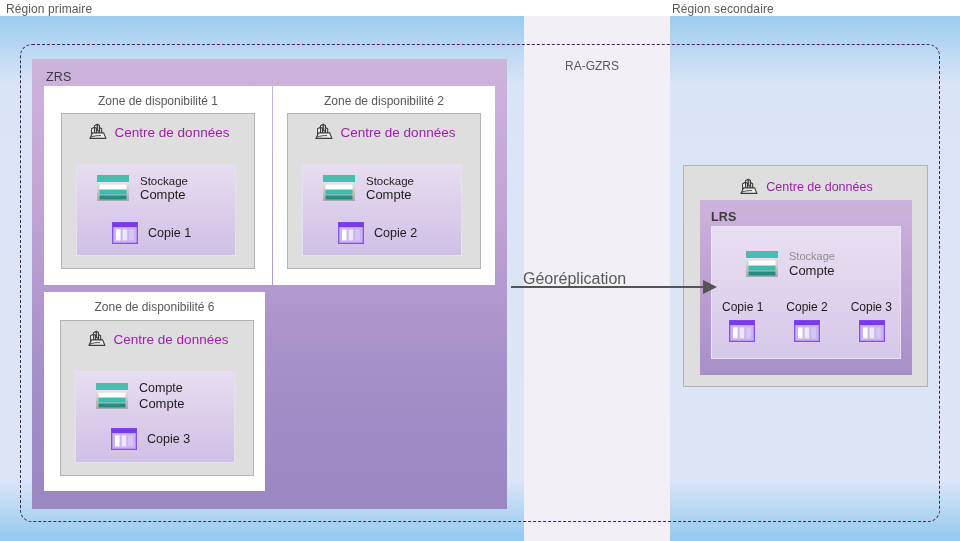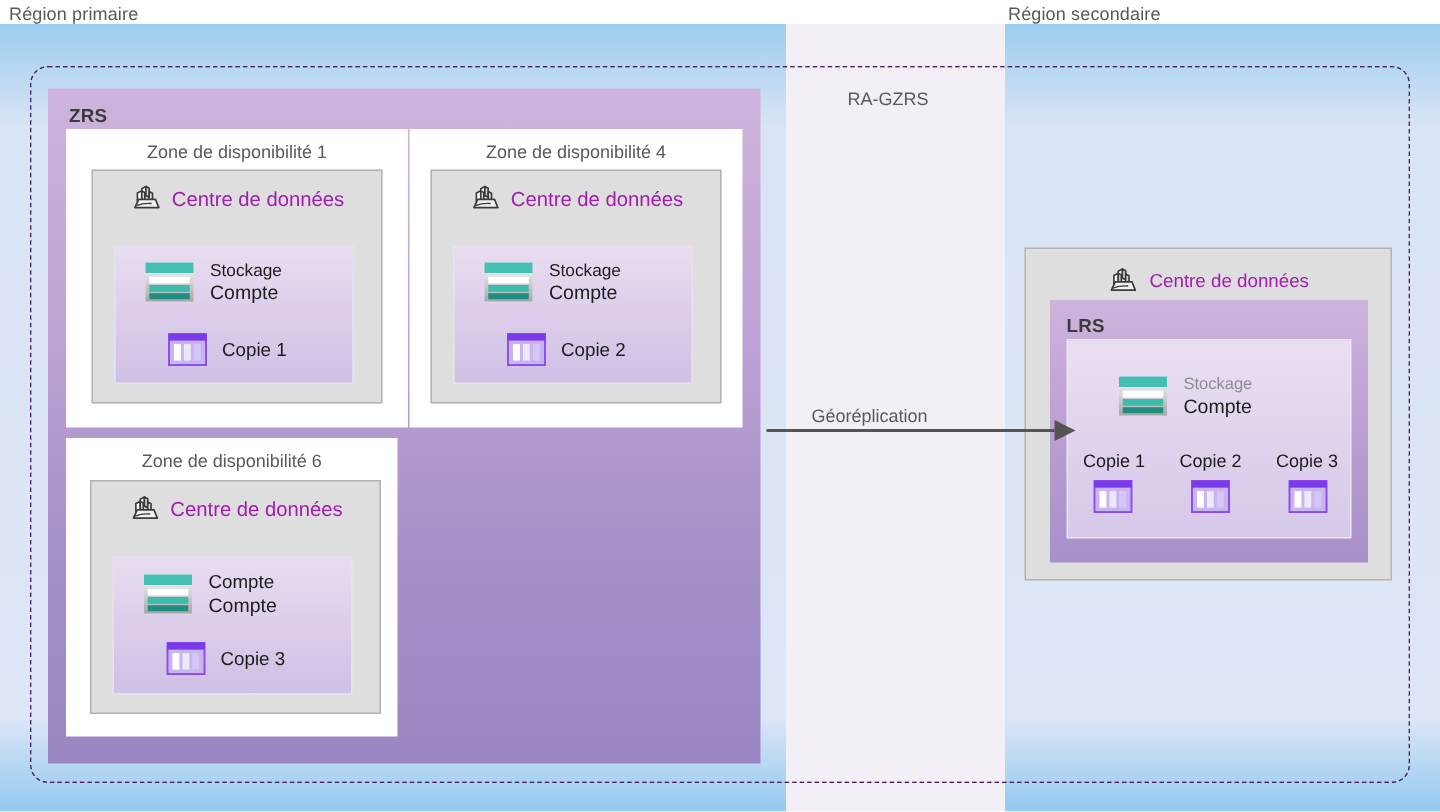--- a/index.html
+++ b/index.html
@@ -52,21 +52,21 @@
     pointer-events:none;
   }
 
   
   #zrs-box{
     position:absolute;left:32px;top:59px;width:475px;height:450px;
     background:linear-gradient(to bottom,#cdb4dc 0%,#bfa3d4 35%,#a48fc8 70%,#9a87c3 100%);
   }
   #zrs-title{
     position:absolute;left:14px;top:11px;
-    font-size:12.5px;font-weight:bold;color:#3b3b3b;letter-spacing:.2px;
+    font-size:12.5px;font-weight:normal;color:#3b3b3b;letter-spacing:.2px;
   }
 
   
   .az-card{
     position:absolute;background:#ffffff;
   }
   #az1{left:44px;top:86px;width:228px;height:199px;}
   #az2{left:273px;top:86px;width:222px;height:199px;}
   #az3{left:44px;top:292px;width:221px;height:199px;}
 
@@ -143,22 +143,22 @@
   }
   .copies-labels span{font-size:12px;color:#1c1c1c;white-space:nowrap;}
   .copies-icons{
     position:absolute;left:729px;top:320px;width:156px;
     display:flex;justify-content:space-between;
   }
 
   
   #geo-arrow{position:absolute;left:505px;top:270px;}
   #geo-label{
-    position:absolute;left:541px;top:270px;
-    font-size:12px;color:#595959;white-space:nowrap;
+    position:absolute;left:523px;top:270px;
+    font-size:16px;color:#595959;white-space:nowrap;
   }
 </style>
 </head>
 <body>
 
 <div class="canvas">
 
   <div class="region-caption" id="cap-primary">Région primaire</div>
   <div class="region-caption" id="cap-secondary">Région secondaire</div>
 
@@ -218,21 +218,21 @@
       <rect x="0.5" y="0.5" width="25" height="21" fill="#c8b4ee" stroke="#8b4df0" stroke-width="1.6"></rect>
       <rect x="0.5" y="0.5" width="25" height="4.6" fill="#7b3ae8"></rect>
       <rect x="4" y="7.4" width="4.6" height="11" fill="#ffffff"></rect>
       <rect x="10.6" y="7.4" width="4.6" height="11" fill="#eee7fd"></rect>
       <rect x="17.2" y="7.4" width="4.6" height="11" fill="#d6c6f5"></rect>
     </svg>
     <span class="txt" style="font-size:12.5px">Copie 1</span>
   </div>
 
   <div class="az-card" id="az2">
-    <div class="az-title">Zone de disponibilité 4</div>
+    <div class="az-title">Zone de disponibilité 2</div>
   </div>
   <div class="dc-panel" id="dc2">
     <div class="dc-head">
       <svg class="dc-icon" viewBox="0 0 24 24">
         <g fill="none" stroke="#3b3b3b" stroke-width="1.2" stroke-linejoin="round">
           <path d="M8.2 5.2 L11.2 3.6 L11.2 10.2 L8.2 11.6 Z" fill="#fdfdfd"></path>
           <path d="M11.2 3.6 L13.6 4.9 L13.6 11.4 L11.2 10.2 Z" fill="#d8d8d8"></path>
           <path d="M5.0 8.4 L8.2 6.8 L8.2 13.6 L5.0 15.2 Z" fill="#fdfdfd"></path>
           <path d="M8.2 6.8 L10.4 8.0 L10.4 14.7 L8.2 13.6 Z" fill="#d8d8d8"></path>
           <path d="M13.6 7.2 L16.0 8.5 L16.0 14.6 L13.6 13.4 Z" fill="#d8d8d8"></path>

